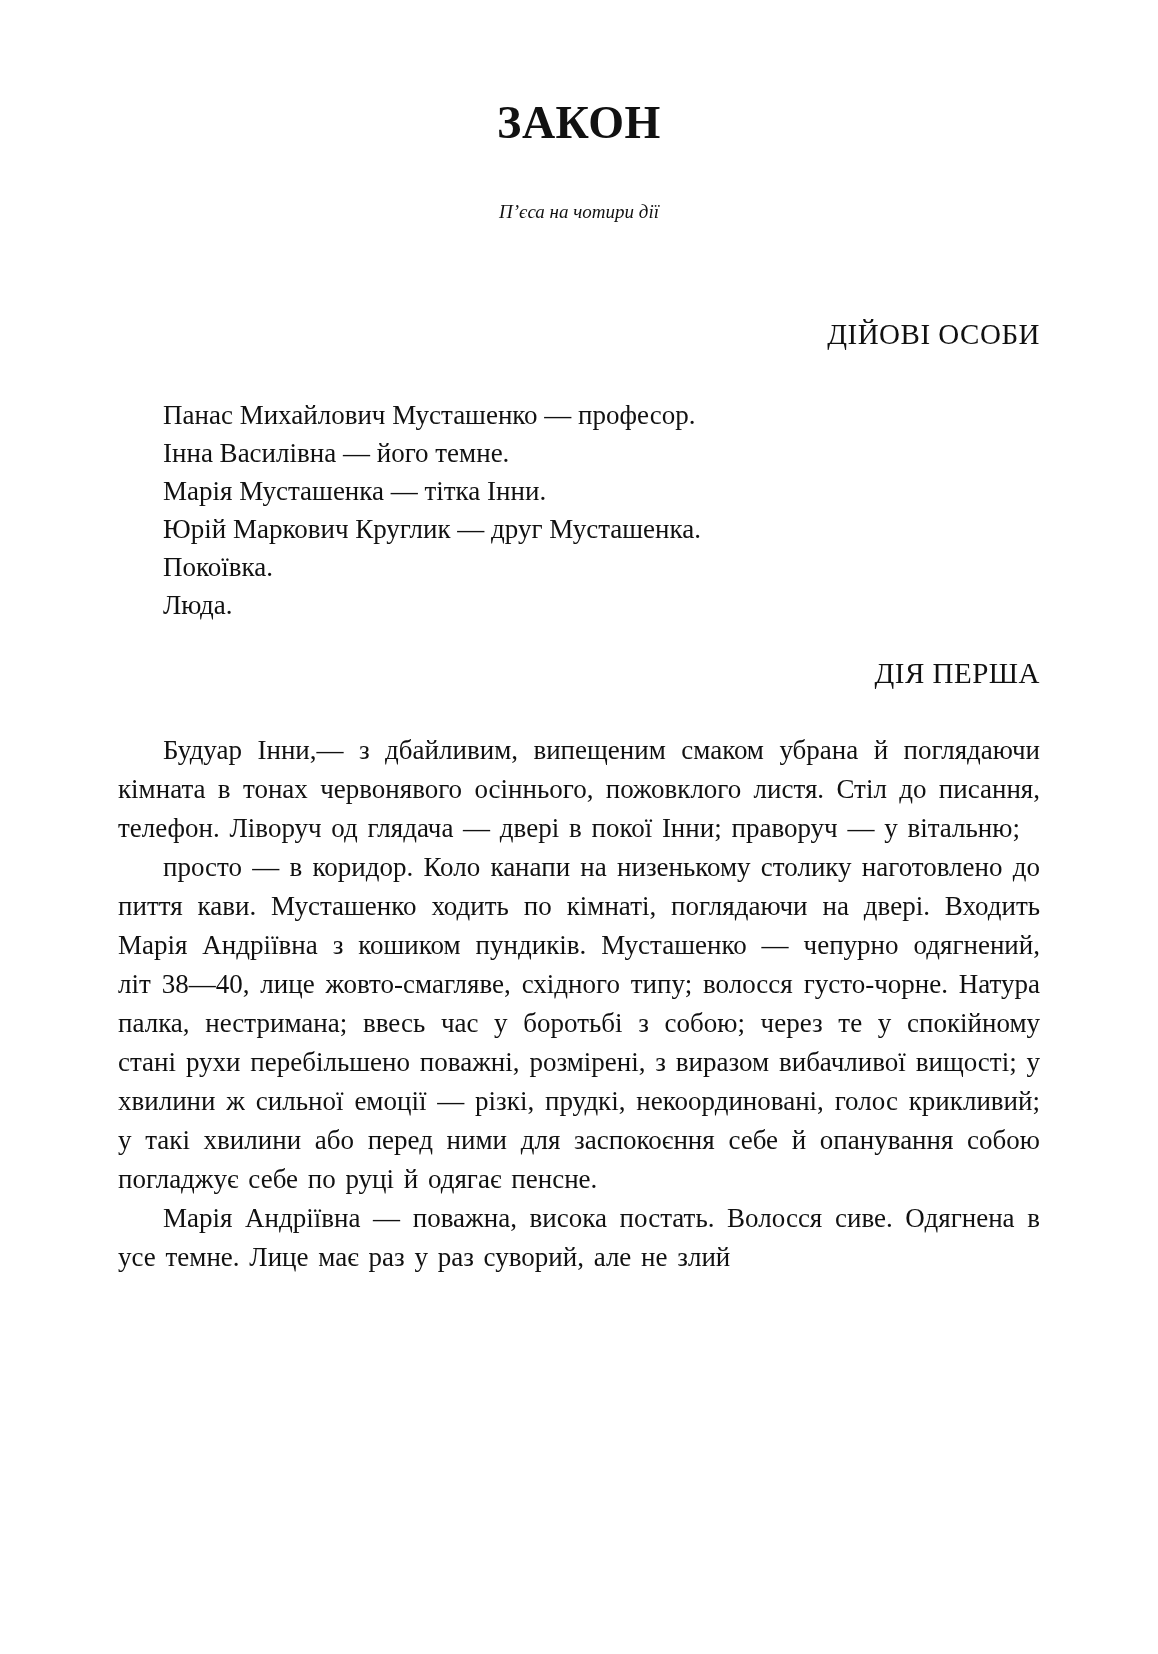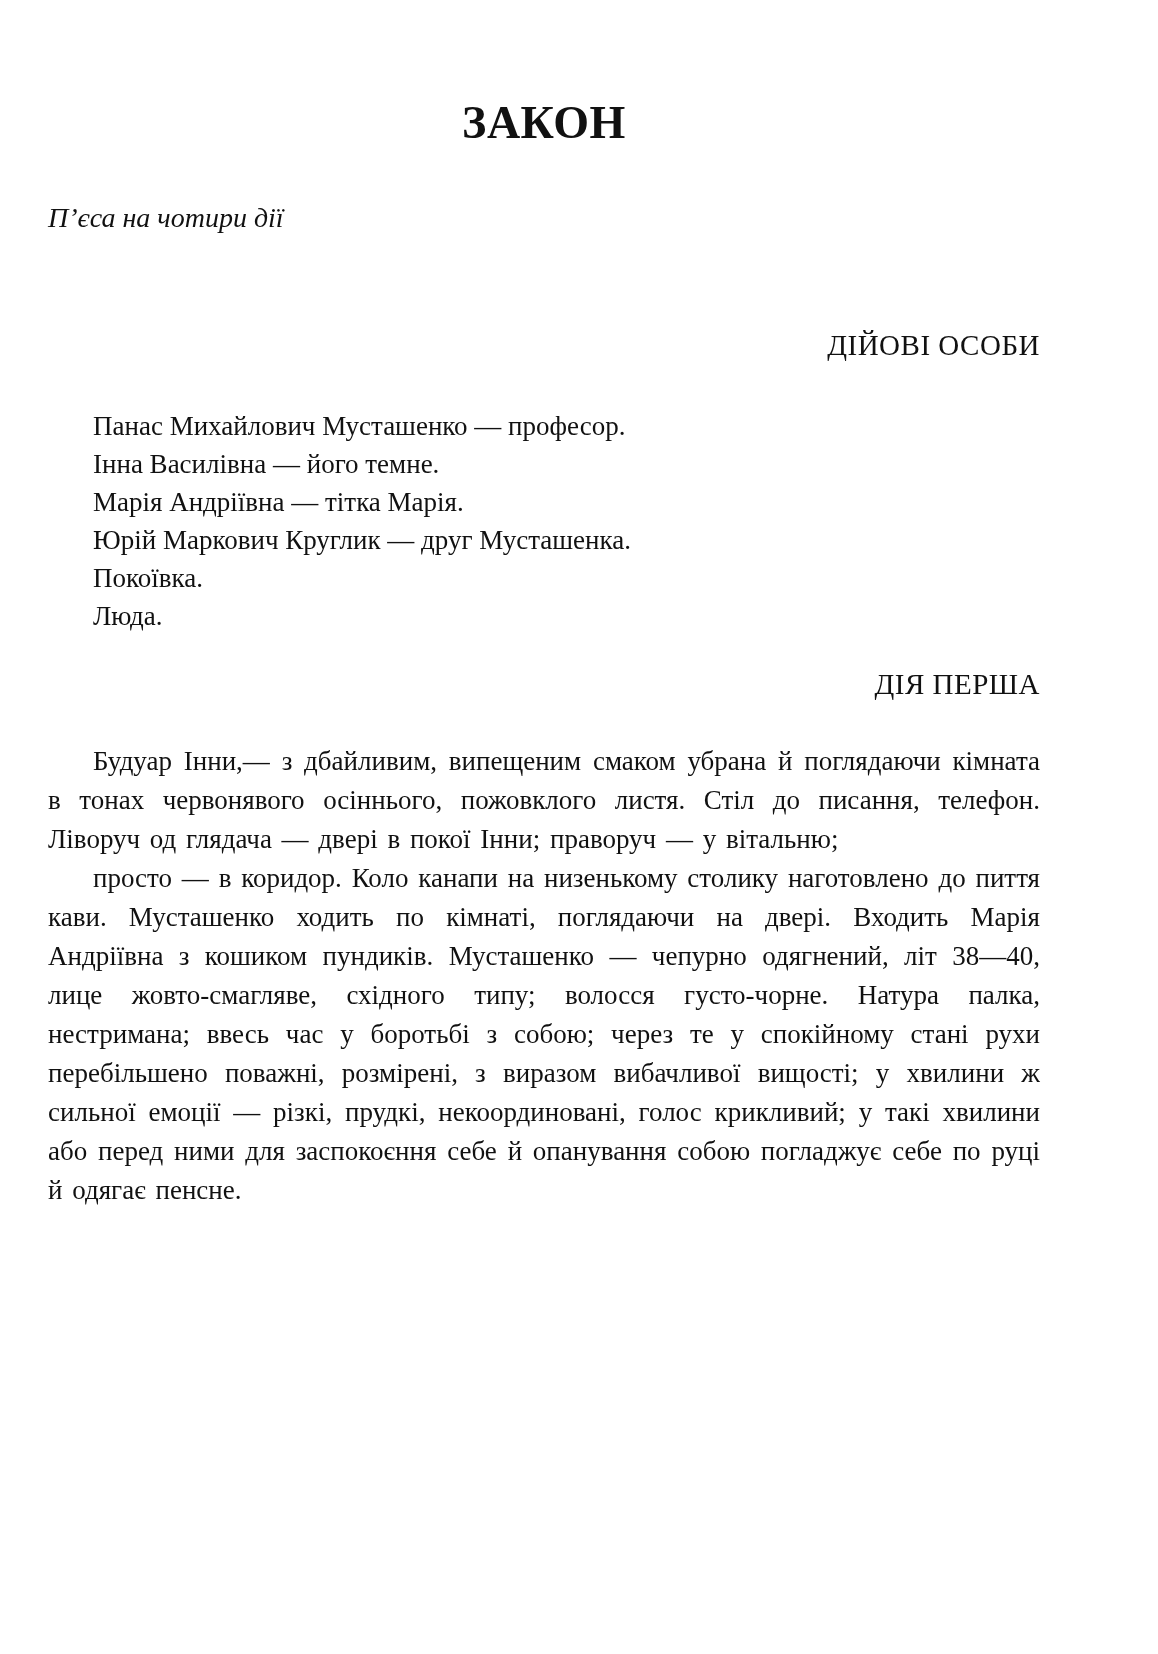--- a/index.html
+++ b/index.html
@@ -7,37 +7,38 @@
     padding: 0;
     background: #e9e9e9;
   }
   .page {
     position: relative;
     width: 1158px;
     height: 1654px;
     margin: 0 auto;
     background: #ffffff;
     box-sizing: border-box;
-    padding: 98px 118px 40px 48px;
+    padding: 98px 118px 40px 118px;
     font-family: "Liberation Serif", "DejaVu Serif", serif;
     color: #111111;
     overflow: hidden;
   }
   .title {
     margin: 0;
     font-size: 46px;
     font-weight: bold;
     text-align: center;
     letter-spacing: 0.5px;
     line-height: 1.1;
   }
   .subtitle {
     margin-top: 52px;
-    font-size: 28px;
+    font-size: 19px;
     font-style: italic;
+    text-align: center;
     line-height: 1.2;
   }
   .section-heading {
     margin: 0;
     font-size: 29px;
     font-weight: normal;
     text-align: right;
     letter-spacing: 0.5px;
     line-height: 1.2;
   }
@@ -72,26 +73,27 @@
 
   <h1 class="title">ЗАКОН</h1>
 
   <div class="subtitle">П’єса на чотири дії</div>
 
   <h2 class="section-heading characters-heading">ДІЙОВІ ОСОБИ</h2>
 
   <div class="characters">
     <div class="char-line">Панас Михайлович Мусташенко — професор.</div>
     <div class="char-line">Інна Василівна — його темне.</div>
-    <div class="char-line">Марія Андріївна — тітка Марія.</div>
+    <div class="char-line">Марія Мусташенка — тітка Інни.</div>
     <div class="char-line">Юрій Маркович Круглик — друг Мусташенка.</div>
     <div class="char-line">Покоївка.</div>
     <div class="char-line">Люда.</div>
   </div>
 
   <h2 class="section-heading act-heading">ДІЯ ПЕРША</h2>
 
   <div class="body-text">
     <p class="body-para">Будуар Інни,— з дбайливим, випещеним смаком убрана й поглядаючи кімната в тонах червонявого осіннього, пожовклого листя. Стіл до писання, телефон. Ліворуч од глядача — двері в покої Інни; праворуч — у вітальню;</p>
     <p class="body-para">просто — в коридор. Коло канапи на низенькому столику наготовлено до пиття кави. Мусташенко ходить по кімнаті, поглядаючи на двері. Входить Марія Андріївна з кошиком пундиків. Мусташенко — чепурно одягнений, літ 38—40, лице жовто-смагляве, східного типу; волосся густо-чорне. Натура палка, нестримана; ввесь час у боротьбі з собою; через те у спокійному стані рухи перебільшено поважні, розмірені, з виразом вибачливої вищості; у хвилини ж сильної емоції — різкі, прудкі, некоординовані, голос крикливий; у такі хвилини або перед ними для заспокоєння себе й опанування собою погладжує себе по руці й одягає пенсне.</p>
+    <p class="body-para">Марія Андріївна — поважна, висока постать. Волосся сиве. Одягнена в усе темне. Лице має раз у раз суворий, але не злий</p>
   </div>
 
 </div>
 
 </body></html>

